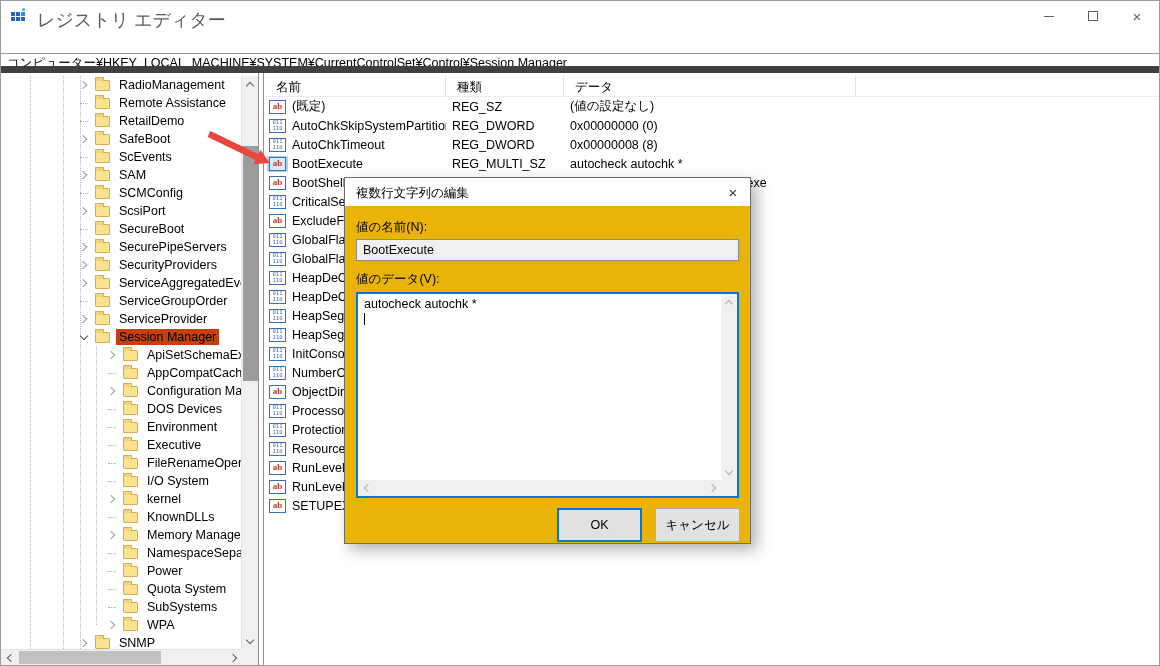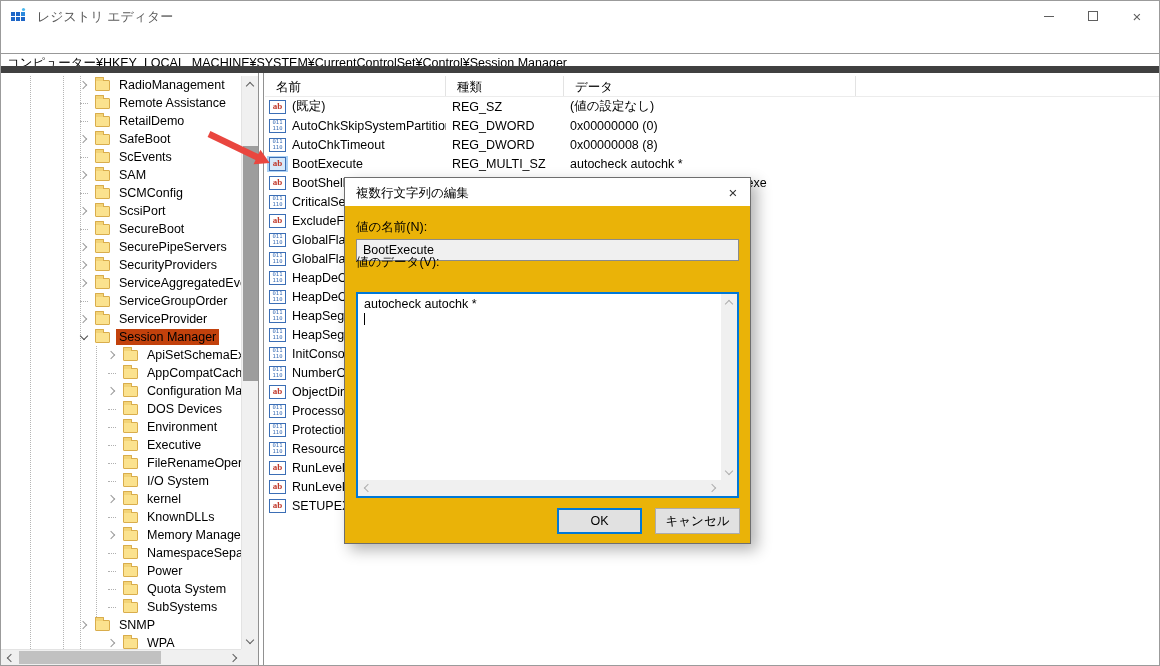--- a/index.html
+++ b/index.html
@@ -3,21 +3,21 @@
 <meta charset="utf-8">
 <style>
   * { margin:0; padding:0; box-sizing:border-box; }
   html,body { background:#ffffff; }
   body { font-family:"Liberation Sans", sans-serif; font-size:12.5px; color:#000; }
   .window { position:relative; width:1160px; height:666px; background:#fff; border:1px solid #9b9b9b; overflow:hidden; }
 
   
   .titlebar { position:absolute; left:0; top:0; width:100%; height:30px; background:#fff; }
   .appicon { position:absolute; left:9px; top:6px; width:18px; height:18px; }
-  .apptitle { position:absolute; left:36px; top:7px; color:#5a5a5a; font-size:13px; }
+  .apptitle { position:absolute; left:36px; top:7px; color:#5a5a5a; font-size:18px; }
   .wbtns { position:absolute; right:0; top:0; height:30px; display:flex; }
   .wbtn { width:44px; height:30px; display:flex; align-items:center; justify-content:center; color:#5f5f5f; }
   .min-shape { width:10px; height:0; border-top:1px solid #5f5f5f; }
   .max-shape { width:10px; height:10px; border:1px solid #5f5f5f; }
   .close-glyph { font-size:15px; line-height:1; }
 
   
   .menubar { position:absolute; left:0; top:30px; width:100%; height:22px; background:#fff; display:flex; align-items:center; padding-left:2px; }
   .menuitem { padding:2px 9px; white-space:nowrap; }
 
@@ -78,29 +78,29 @@
   
   .redarrow { position:absolute; left:200px; top:126px; width:84px; height:48px; pointer-events:none; }
 
   
   .dialog { position:absolute; left:343px; top:168px; width:407px; height:367px; background:#eab308; border:1px solid #6e6e6e; box-shadow:6px 6px 14px rgba(0,0,0,0.30);margin-top:8px; }
   .dlg-titlebar { position:absolute; left:0; top:0; right:0; height:28px; background:#fff; }
   .dlg-title { position:absolute; left:11px; top:7px; font-size:12.5px; }
   .dlg-close { position:absolute; right:0; top:0; width:34px; height:28px; display:flex; align-items:center; justify-content:center; color:#333; font-size:15px; }
   .dlg-label-name { position:absolute; left:11px; top:41px; }
   .dlg-namefield { position:absolute; left:11px; top:61px; width:383px; height:22px; background:#f0f0f0; border:1px solid #8b8b8b; line-height:20px; padding-left:6px; }
-  .dlg-label-data { position:absolute; left:11px; top:76px; }
+  .dlg-label-data { position:absolute; left:11px; top:93px; }
   .dlg-textarea { position:absolute; left:11px; top:114px; width:383px; height:206px; background:#fff; border:2px solid #0078d7; }
   .ta-text { position:absolute; left:0; top:0; right:16px; bottom:16px; padding:3px 6px; line-height:15px; white-space:pre; overflow:hidden; }
   .caret { display:inline-block; width:1px; height:12px; background:#000; vertical-align:-2px; }
   .ta-vscroll { position:absolute; right:0; top:0; width:16px; bottom:16px; background:#f0f0f0; }
   .ta-hscroll { position:absolute; left:0; right:16px; bottom:0; height:16px; background:#f0f0f0; }
   .ta-corner { position:absolute; right:0; bottom:0; width:16px; height:16px; background:#f0f0f0; }
   .dim .chev { border-color:#aeaeae; }
-  .btn { position:absolute; top:330px; width:85px; height:26px; display:flex; align-items:center; justify-content:center; background:#e1e1e1; }
+  .btn { position:absolute; top:330px; width:85px; height:34px; display:flex; align-items:center; justify-content:center; background:#e1e1e1; }
   .btn-ok { left:212px; width:85px; border:2px solid #0078d7; }
   .btn-cancel { left:310px; border:1px solid #acacac; }
 </style>
 </head>
 <body>
 
 <div class="window">
 
   <div class="titlebar">
     <svg class="appicon" viewBox="0 0 18 18">
@@ -304,33 +304,33 @@
         <div class="trow lvl1">
           <span class="chevbox stubbed"></span>
           <span class="folder"></span>
           <span class="tlabel">Quota System</span>
         </div>
         <div class="trow lvl1">
           <span class="chevbox stubbed"></span>
           <span class="folder"></span>
           <span class="tlabel">SubSystems</span>
         </div>
+        <div class="trow lvl1">
+          <span class="chevbox">
+            <i class="chev collapsed"></i>
+          </span>
+          <span class="folder"></span>
+          <span class="tlabel">WPA</span>
+        </div>
         <div class="trow lvl0">
           <span class="chevbox">
             <i class="chev collapsed"></i>
           </span>
           <span class="folder"></span>
           <span class="tlabel">SNMP</span>
-        </div>
-        <div class="trow lvl1">
-          <span class="chevbox">
-            <i class="chev collapsed"></i>
-          </span>
-          <span class="folder"></span>
-          <span class="tlabel">WPA</span>
         </div>
       </div>
     <div class="vscroll">
       <div class="sarrow up">
           <i class="chev"></i>
         </div>
       <div class="thumb"></div>
       <div class="sarrow down">
           <i class="chev"></i>
         </div>

